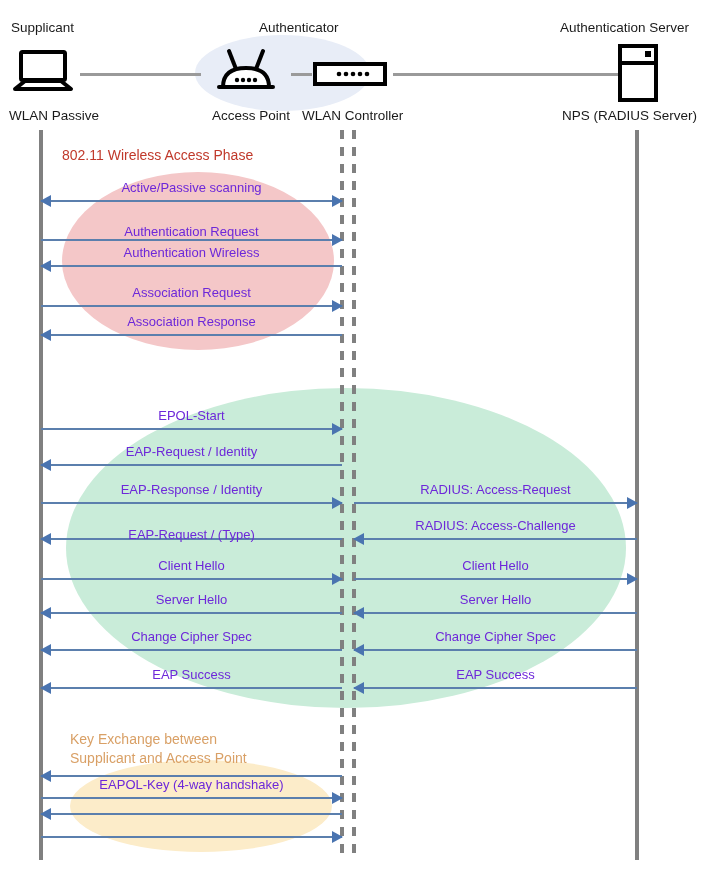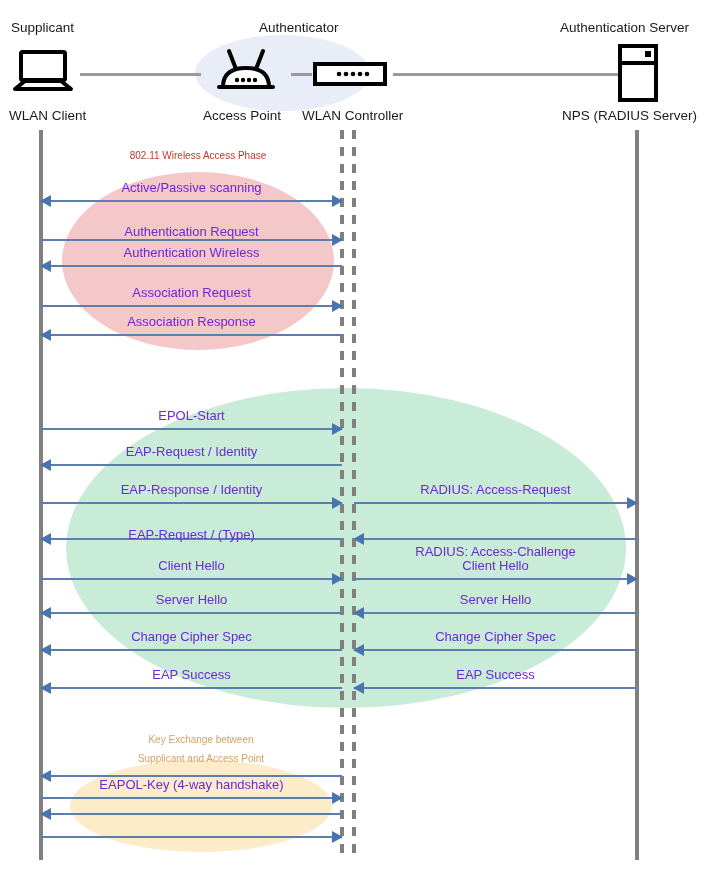--- a/index.html
+++ b/index.html
@@ -18,21 +18,21 @@
   .lifeline-dashed{position:absolute;width:4px;
      background:repeating-linear-gradient(to bottom,#808080 0 9px,transparent 9px 17px);}
 
   
   .ellipse{position:absolute;border-radius:50%;}
   .ellipse-pink{background:#f4c7c8;}
   .ellipse-green{background:#c9ecd9;}
   .ellipse-yellow{background:#fcecc9;}
 
   
-  .phase-label{position:absolute;font-size:10px;text-align:center;line-height:19px;white-space:pre-line;}
+  .phase-label{position:absolute;font-size:14px;text-align:left;line-height:19px;white-space:pre-line;}
 
   
   .msg{position:absolute;height:0;}
   .msg .shaft{position:absolute;left:0;top:0;height:2px;background:#5b7fad;width:100%;}
   .msg .head{position:absolute;top:-5px;width:0;height:0;border-top:6px solid transparent;
              border-bottom:6px solid transparent;}
   .msg .head.right{right:-1px;border-left:11px solid #4a74b0;}
   .msg .head.left{left:-1px;border-right:11px solid #4a74b0;}
   .msg-label{position:absolute;font-size:13px;color:#6d28d9;text-align:center;white-space:nowrap;
              transform:translate(-50%,-100%);}
@@ -88,24 +88,24 @@
 
   <div class="icon" style="left:618px;top:44px;">
     <svg width="40" height="58" viewBox="0 0 40 58">
       <rect x="2" y="2" width="36" height="54" fill="#fff" stroke="#000" stroke-width="4"></rect>
       <line x1="2" y1="19" x2="38" y2="19" stroke="#000" stroke-width="4"></line>
       <rect x="27" y="7" width="6" height="6" fill="#000"></rect>
     </svg>
   </div>
 
   <div class="actor-title" style="left:11px;top:20px;">Supplicant</div>
-  <div class="actor-sub" style="left:9px;top:108px;">WLAN Client</div>
+  <div class="actor-sub" style="left:9px;top:108px;">WLAN Passive</div>
 
   <div class="actor-title" style="left:259px;top:20px;">Authenticator</div>
-  <div class="actor-sub" style="left:203px;top:108px;">Access Point</div>
+  <div class="actor-sub" style="left:212px;top:108px;">Access Point</div>
   <div class="actor-sub" style="left:302px;top:108px;">WLAN Controller</div>
 
   <div class="actor-title" style="left:560px;top:20px;">Authentication Server</div>
   <div class="actor-sub" style="left:562px;top:108px;">NPS (RADIUS Server)</div>
 
   <div class="lifeline" style="left:39px;top:130px;height:730px;"></div>
   <div class="lifeline-dashed" style="left:340px;top:130px;height:730px;"></div>
   <div class="lifeline-dashed" style="left:352px;top:130px;height:730px;"></div>
   <div class="lifeline" style="left:635px;top:130px;height:730px;"></div>
 
@@ -201,21 +201,21 @@
   <div id="right-messages">
       <div class="msg" style="left: 354px; top: 502px; width: 283px;">
         <div class="shaft"></div>
         <div class="head right"></div>
       </div>
       <div class="msg-label" style="left: 495.5px; top: 497px;">RADIUS: Access-Request</div>
       <div class="msg" style="left: 354px; top: 538px; width: 283px;">
         <div class="shaft"></div>
         <div class="head left"></div>
       </div>
-      <div class="msg-label" style="left: 495.5px; top: 559px;">RADIUS: Access-Challenge</div>
+      <div class="msg-label" style="left: 495.5px; top: 533px;">RADIUS: Access-Challenge</div>
       <div class="msg" style="left: 354px; top: 578px; width: 283px;">
         <div class="shaft"></div>
         <div class="head right"></div>
       </div>
       <div class="msg-label" style="left: 495.5px; top: 573px;">Client Hello</div>
       <div class="msg" style="left: 354px; top: 612px; width: 283px;">
         <div class="shaft"></div>
         <div class="head left"></div>
       </div>
       <div class="msg-label" style="left: 495.5px; top: 607px;">Server Hello</div>

